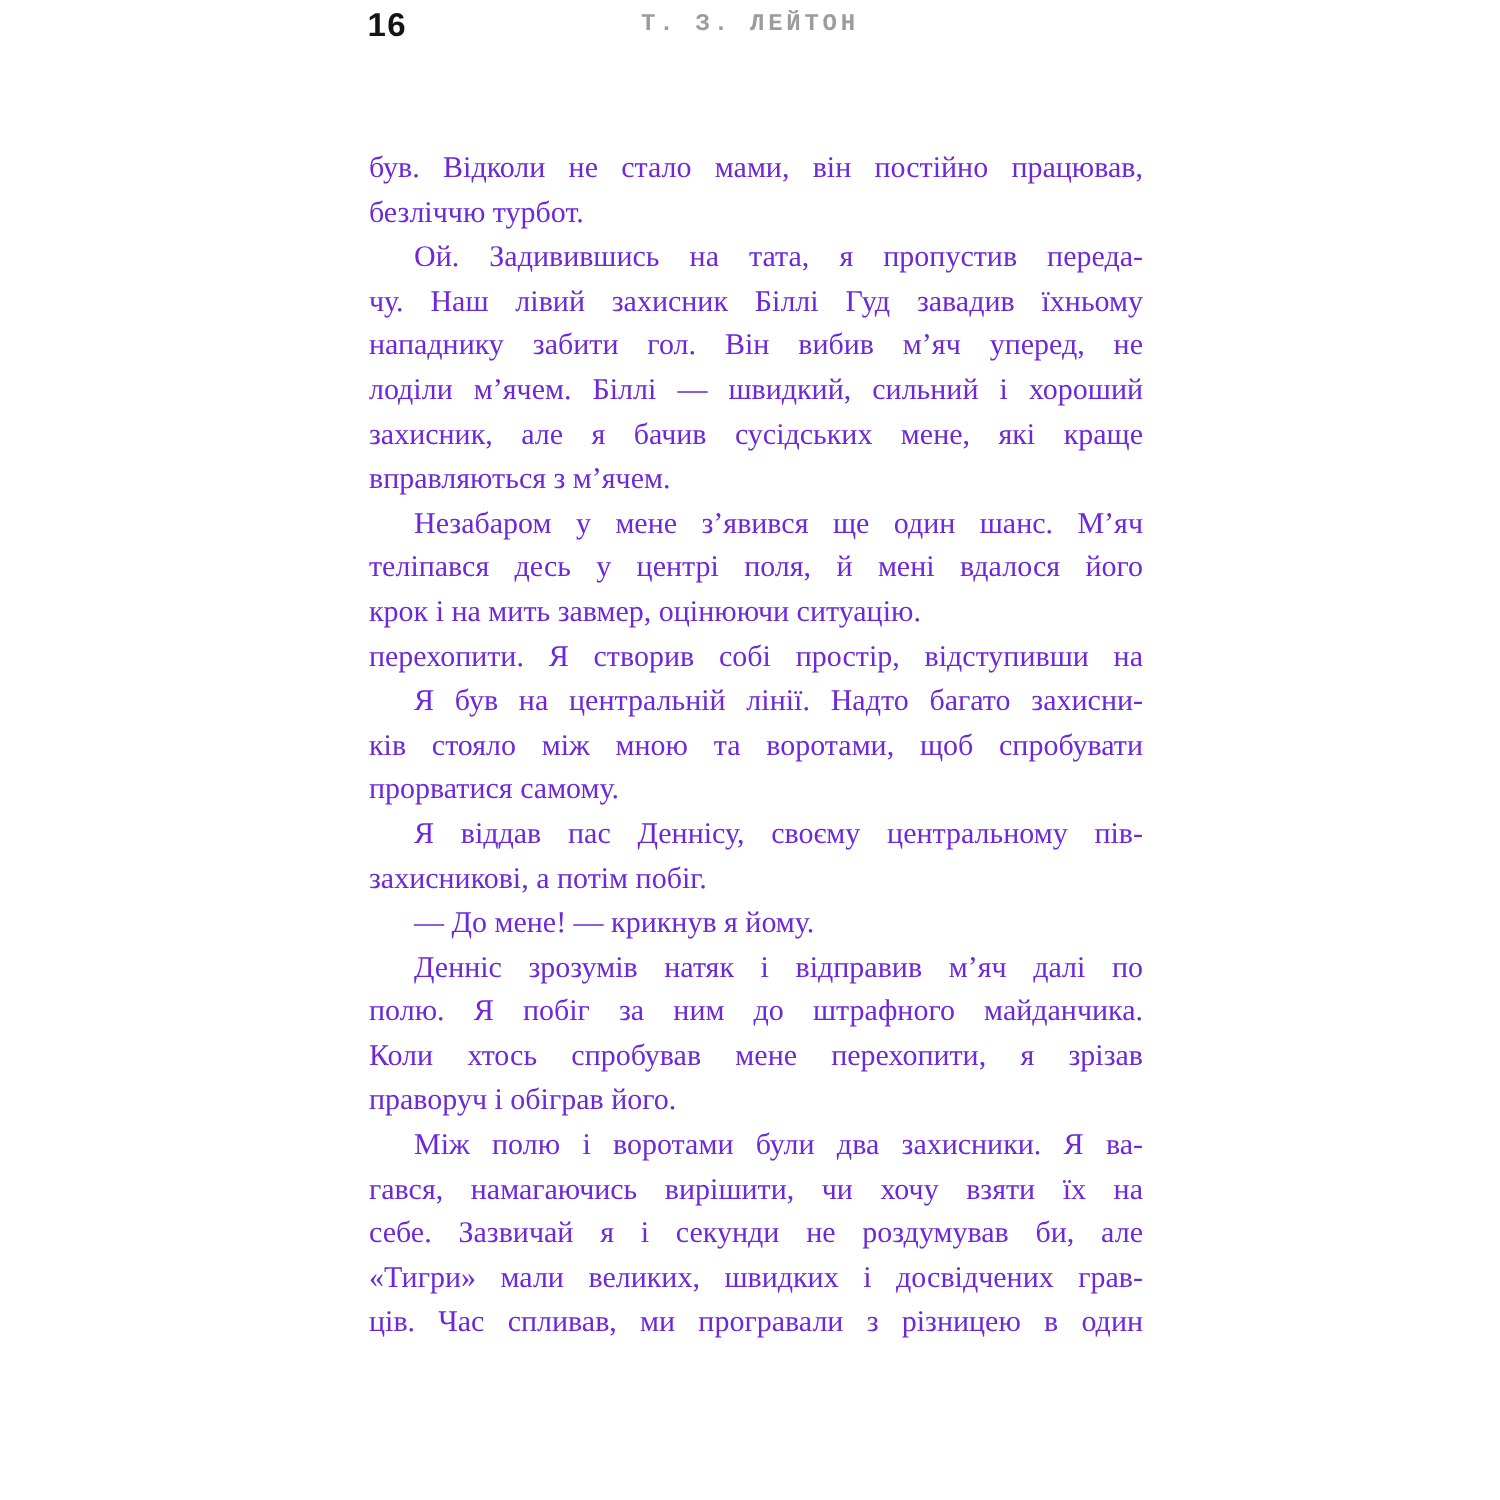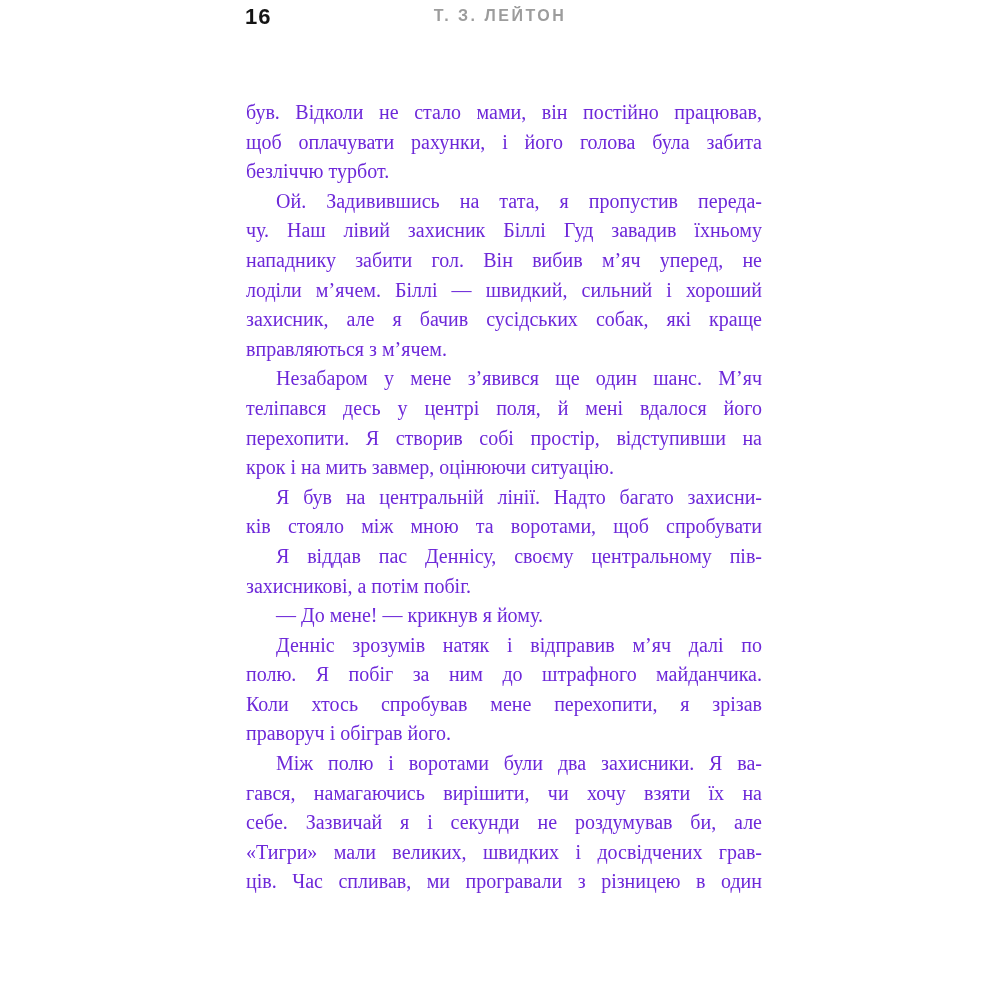--- a/index.html
+++ b/index.html
@@ -31,21 +31,21 @@
     font-size: 22px;
     letter-spacing: 1px;
     color: #141414;
   }
   .running-header {
     position: absolute;
     left: 0;
     right: 0;
     top: 7px;
     text-align: center;
-    font-family: Liberation Sans, sans-serif;
+    font-family: Liberation Mono, monospace;
     font-weight: bold;
     font-size: 16px;
     letter-spacing: 2.5px;
     color: #9c9c9c;
   }
   .body-text {
     position: absolute;
     left: 246px;
     top: 98px;
     width: 516px;
@@ -69,34 +69,34 @@
 </head>
 <body>
 
 <div class="page">
   <div class="page-header">
     <div class="page-number">16</div>
     <div class="running-header">Т. З. ЛЕЙТОН</div>
   </div>
   <div class="body-text">
       <div class="line">був. Відколи не стало мами, він постійно працював,</div>
-      <div class="line">щоб оплачувати рахунки, і його голова була забита</div>
       <div class="line left">безліччю турбот.</div>
       <div class="line indent">Ой. Задивившись на тата, я пропустив переда-</div>
       <div class="line">чу. Наш лівий захисник Біллі Гуд завадив їхньому</div>
       <div class="line">нападнику забити гол. Він вибив м’яч уперед, не</div>
       <div class="line">лоділи м’ячем. Біллі — швидкий, сильний і хороший</div>
-      <div class="line">захисник, але я бачив сусідських собак, які краще</div>
+      <div class="line">захисник, але я бачив сусідських мене, які краще</div>
       <div class="line left">вправляються з м’ячем.</div>
       <div class="line indent">Незабаром у мене з’явився ще один шанс. М’яч</div>
       <div class="line">теліпався десь у центрі поля, й мені вдалося його</div>
+      <div class="line left">крок і на мить завмер, оцінюючи ситуацію.</div>
       <div class="line">перехопити. Я створив собі простір, відступивши на</div>
-      <div class="line left">крок і на мить завмер, оцінюючи ситуацію.</div>
       <div class="line indent">Я був на центральній лінії. Надто багато захисни-</div>
       <div class="line">ків стояло між мною та воротами, щоб спробувати</div>
+      <div class="line left">прорватися самому.</div>
       <div class="line indent">Я віддав пас Деннісу, своєму центральному пів-</div>
       <div class="line left">захисникові, а потім побіг.</div>
       <div class="line left indent">— До мене! — крикнув я йому.</div>
       <div class="line indent">Денніс зрозумів натяк і відправив м’яч далі по</div>
       <div class="line">полю. Я побіг за ним до штрафного майданчика.</div>
       <div class="line">Коли хтось спробував мене перехопити, я зрізав</div>
       <div class="line left">праворуч і обіграв його.</div>
       <div class="line indent">Між полю і воротами були два захисники. Я ва-</div>
       <div class="line">гався, намагаючись вирішити, чи хочу взяти їх на</div>
       <div class="line">себе. Зазвичай я і секунди не роздумував би, але</div>

